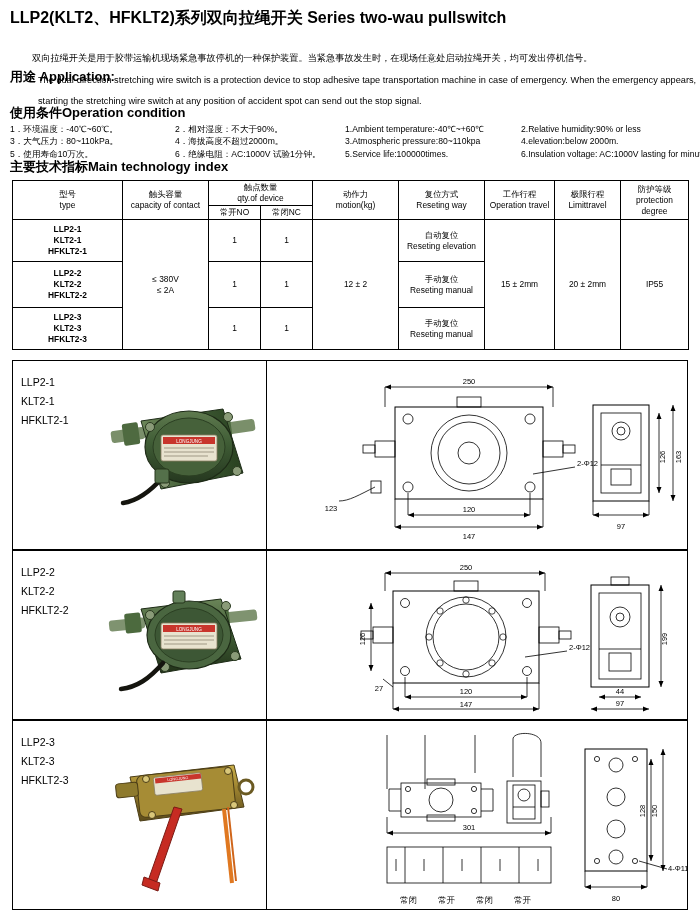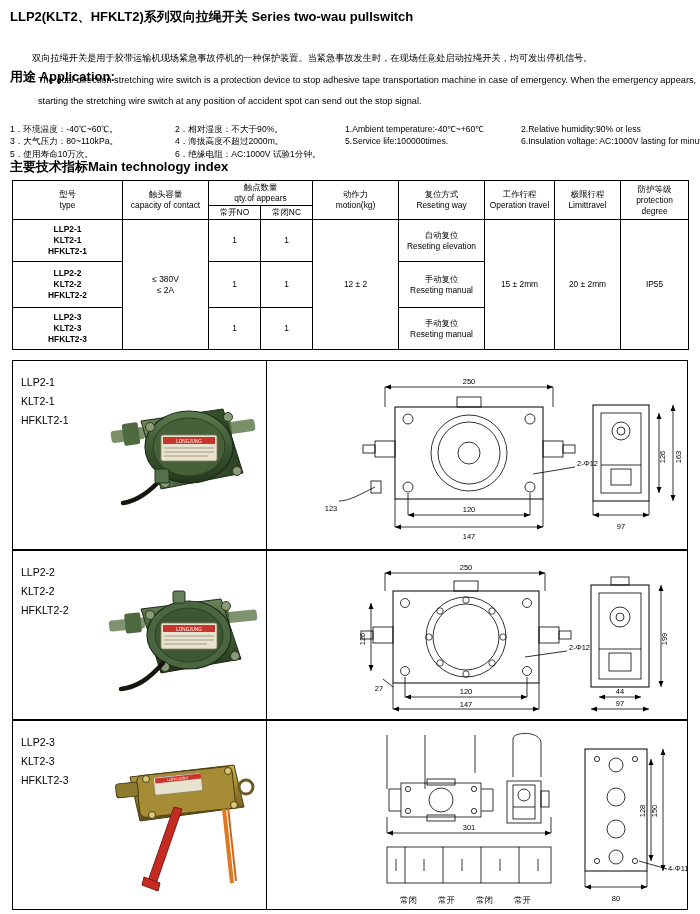--- a/index.html
+++ b/index.html
@@ -6,21 +6,21 @@
   body{
     width:700px;height:914px;background:#ffffff;
     font-family:"Liberation Sans", sans-serif;
     color:#000;overflow:hidden;position:relative;
   }
   .page{position:relative;width:700px;height:914px;padding:0;box-sizing:border-box;}
 
   
   .doc-title{
     position:absolute;left:10px;top:8px;width:684px;
-    font-size:13px;font-weight:bold;letter-spacing:0px;white-space:nowrap;
+    font-size:16px;font-weight:bold;letter-spacing:0px;white-space:nowrap;
   }
 
   .sec-head{
     font-size:13px;font-weight:bold;
   }
   .app-head{position:absolute;left:10px;top:32px;margin-top:36px;}
   .app-cn{position:absolute;left:32px;top:52px;width:660px;font-size:9.2px;line-height:13px;}
   .app-en{position:absolute;left:10px;top:70px;width:686px;font-size:9.2px;line-height:21px;margin-left:28px;}
 
   .op-head{position:absolute;left:10px;top:104px;}
@@ -68,40 +68,45 @@
 <body>
 
 <div class="page">
 
   <div class="doc-title">LLP2(KLT2、HFKLT2)系列双向拉绳开关 Series two-wau pullswitch</div>
 
   <div class="sec-head app-head">用途 Application:</div>
   <div class="app-cn">双向拉绳开关是用于胶带运输机现场紧急事故停机的一种保护装置。当紧急事故发生时，在现场任意处启动拉绳开关，均可发出停机信号。</div>
   <div class="app-en">The dual-direction stretching wire switch is a protection device to stop adhesive tape transportation machine in case of emergency. When the emergency appears, starting the stretching wire switch at any position of accident spot can send out the stop signal.</div>
 
+  <div class="sec-head op-head">使用条件Operation condition</div>
 
   <div class="op-cn">
     <div class="op-col">
       <div>1．环境温度：-40℃~60℃。</div>
       <div>2．相对湿度：不大于90%。</div>
     </div>
     <div class="op-col">
       <div>3．大气压力：80~110kPa。</div>
       <div>4．海拔高度不超过2000m。</div>
     </div>
     <div class="op-col">
       <div>5．使用寿命10万次。</div>
       <div>6．绝缘电阻：AC:1000V 试验1分钟。</div>
     </div>
   </div>
 
   <div class="op-en">
     <div class="op-col">
       <div>1.Ambient temperature:-40℃~+60℃</div>
       <div>2.Relative humidity:90% or less</div>
+    </div>
+    <div class="op-col">
+      <div>3.Atmospheric pressure:80~110kpa</div>
+      <div>4.elevation:below 2000m.</div>
     </div>
     <div class="op-col">
       <div>5.Service life:100000times.</div>
       <div>6.Insulation voltage: AC:1000V lasting for minute during test.</div>
     </div>
   </div>
 
   <div class="sec-head tech-head">主要技术指标Main technology index</div>
 
   <table class="main">
@@ -121,21 +126,21 @@
       <th rowspan="2">
         <div>型号</div>
         <div>type</div>
       </th>
       <th rowspan="2">
         <div>触头容量</div>
         <div>capacity of contact</div>
       </th>
       <th colspan="2">
         <div>触点数量</div>
-        <div>qty.of appears</div>
+        <div>qty.of device</div>
       </th>
       <th rowspan="2">
         <div>动作力</div>
         <div>motion(kg)</div>
       </th>
       <th rowspan="2">
         <div>复位方式</div>
         <div>Reseting way</div>
       </th>
       <th rowspan="2">

